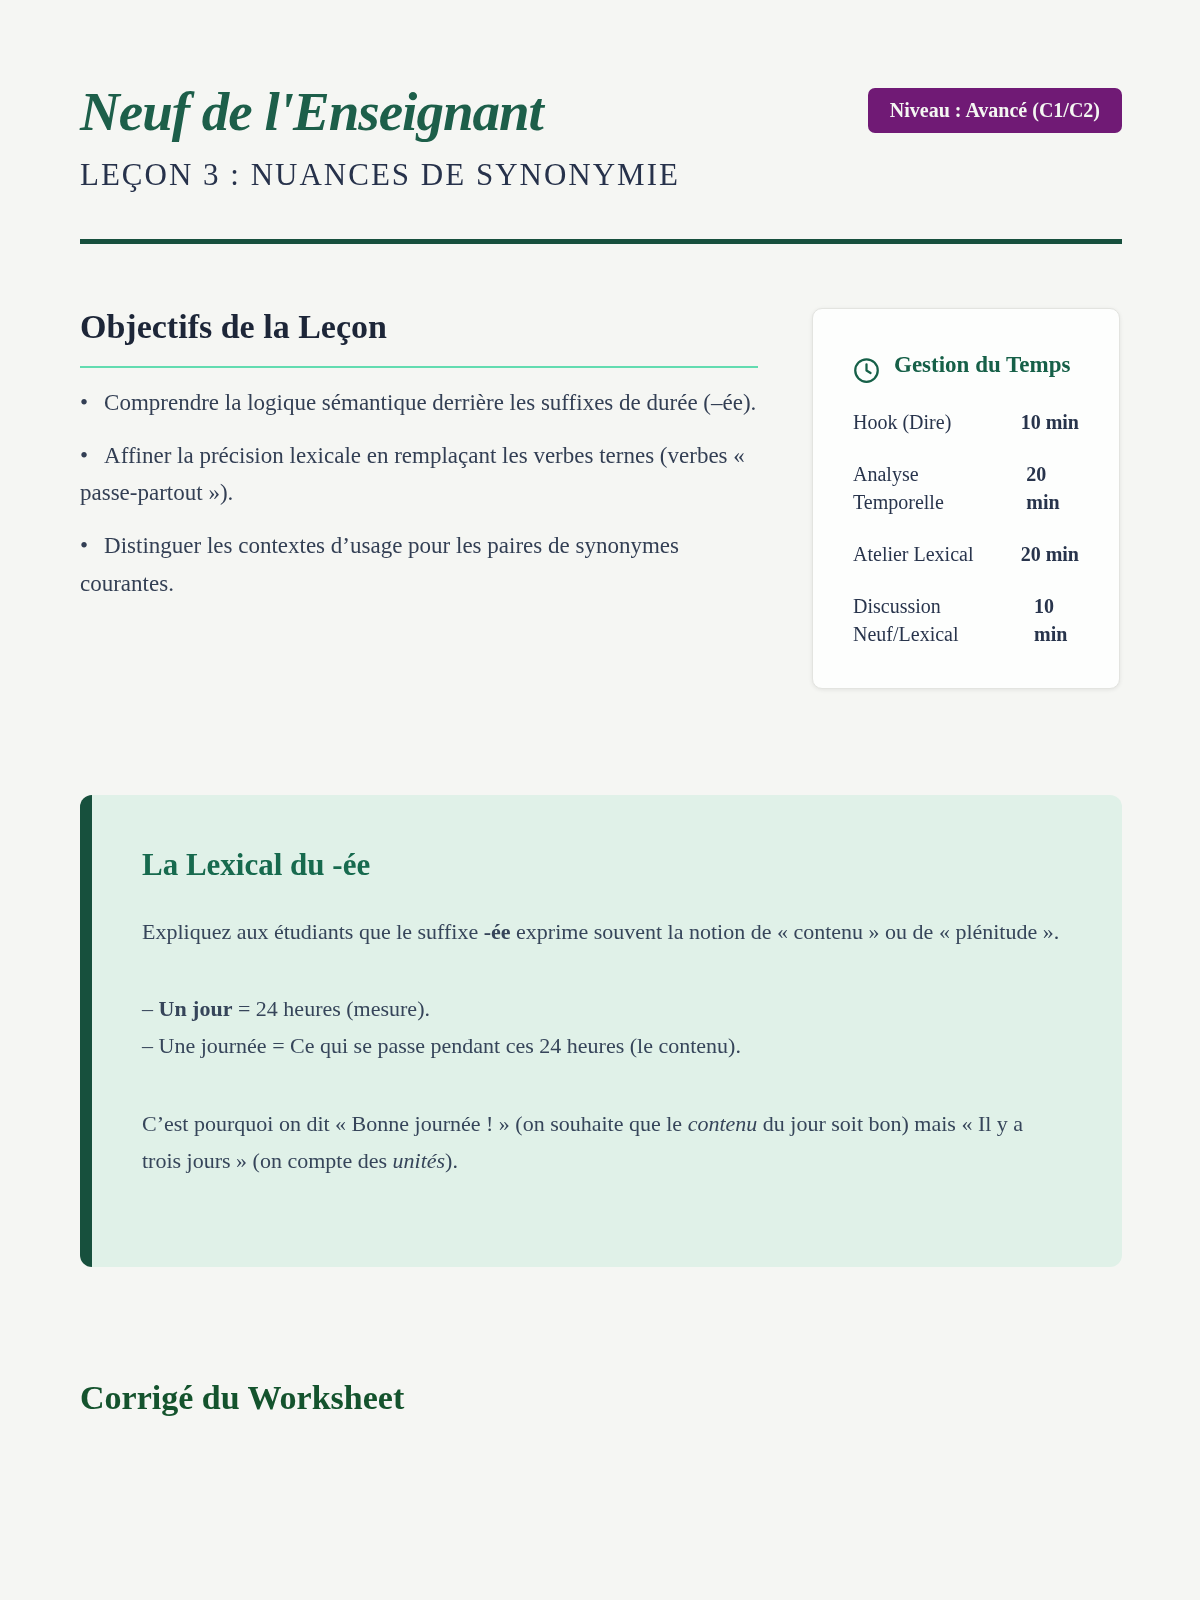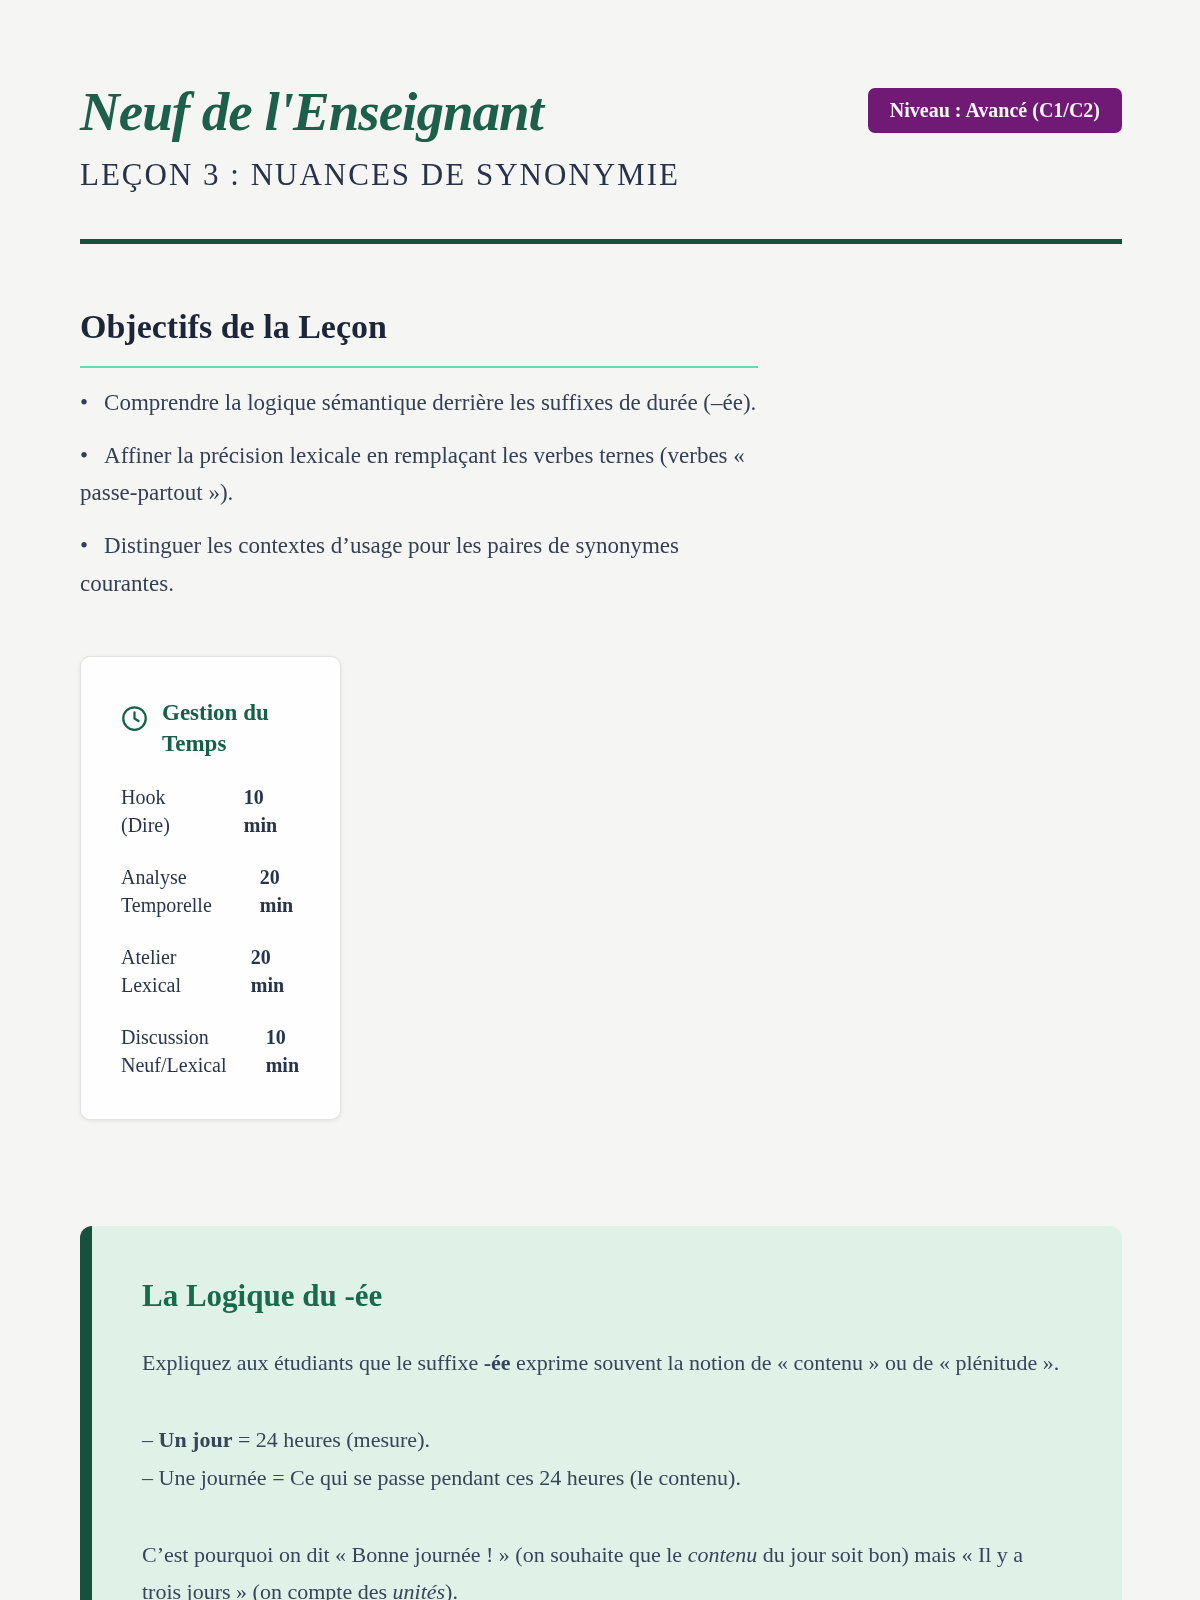--- a/index.html
+++ b/index.html
@@ -30,36 +30,36 @@
     flex:0 0 auto;
     margin-top:6px;
     background:#701a75; color:#f4f6f2;
     font-weight:bold; font-size:20px;
     padding:11px 22px; border-radius:7px;
     white-space:nowrap;
   }
   .top-rule { height:5px; background:#17503d; margin-top:46px; }
 
   
-  .columns { display:flex; align-items:flex-start; gap:54px; margin-top:64px;flex-direction:column; }
+  .columns { display:flex; align-items:flex-start; gap:54px; margin-top:64px; }
   .left-col { flex:1 1 auto; max-width:678px; }
   .objectives-heading {
     font-size:34px; font-weight:bold; color:#1d2638;
     padding-bottom:20px; border-bottom:2px solid #62dcb0;
   }
   .objectives-list { margin-top:16px; }
   .obj-item {
     font-size:23px; line-height:1.62; color:#333f54;
     margin-top:16px;
   }
   .obj-item .bullet { margin-right:16px; }
 
   
   .time-card {
-    flex:0 0 auto; width:261px;
+    flex:0 0 auto; width:308px;
     background:#fdfefd;
     border:1px solid #e3e4e0; border-radius:10px;
     box-shadow:0 1px 4px rgba(0,0,0,0.08);
     padding:40px;
   }
   .card-title-row { display:flex; align-items:flex-start; gap:14px; }
   .clock-wrap { flex:0 0 auto; margin-top:8px; line-height:0; }
   .card-title {
     font-size:23px; font-weight:bold; line-height:1.35;
     color:#166048;
@@ -143,21 +143,21 @@
       </div>
       <div class="time-row">
         <span class="time-label">Discussion Neuf/Lexical</span>
         <span class="time-value">10 min</span>
       </div>
     </div>
 
   </div>
 
   <div class="callout">
-    <div class="callout-title">La Logique du -ée</div>
+    <div class="callout-title">La Lexical du -ée</div>
     <p><span>Expliquez aux étudiants que le suffixe </span><span style="font-weight: bold;">-ée</span><span> exprime souvent la notion de « contenu » ou de « plénitude ».</span></p>
     <p class="para-gap"><span>– </span><span style="font-weight: bold;">Un jour</span><span> = 24 heures (mesure).</span></p>
     <p><span>– </span><span style="font-weight: normal;">Une journée</span><span> = Ce qui se passe pendant ces 24 heures (le contenu).</span></p>
     <p class="para-gap"><span>C’est pourquoi on dit « Bonne journée ! » (on souhaite que le </span><span style="font-style: italic;">contenu</span><span> du jour soit bon) mais « Il y a trois jours » (on compte des </span><span style="font-style: italic;">unités</span><span>).</span></p>
   </div>
 
   <div class="footer-heading">Corrigé du Worksheet</div>
 
 </div>
 

